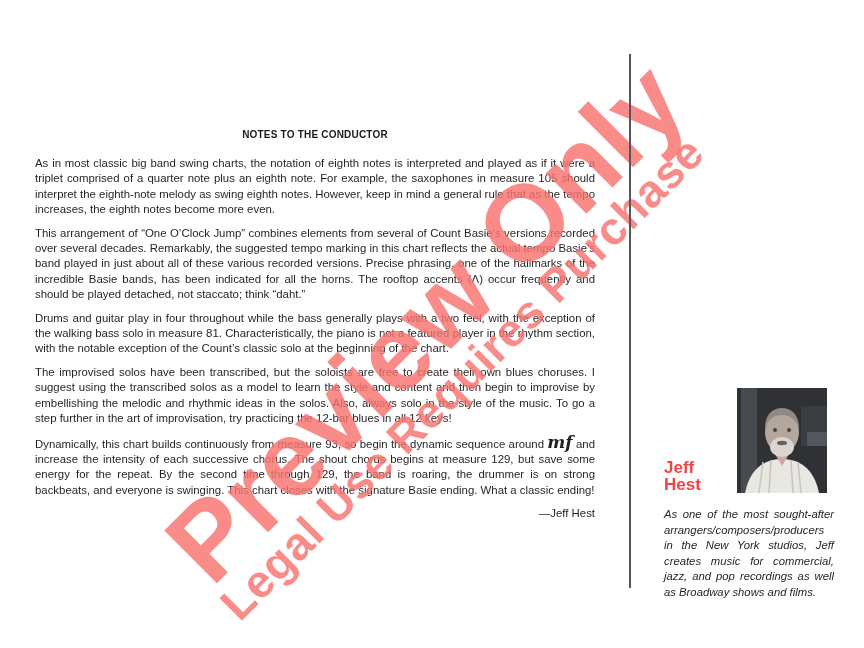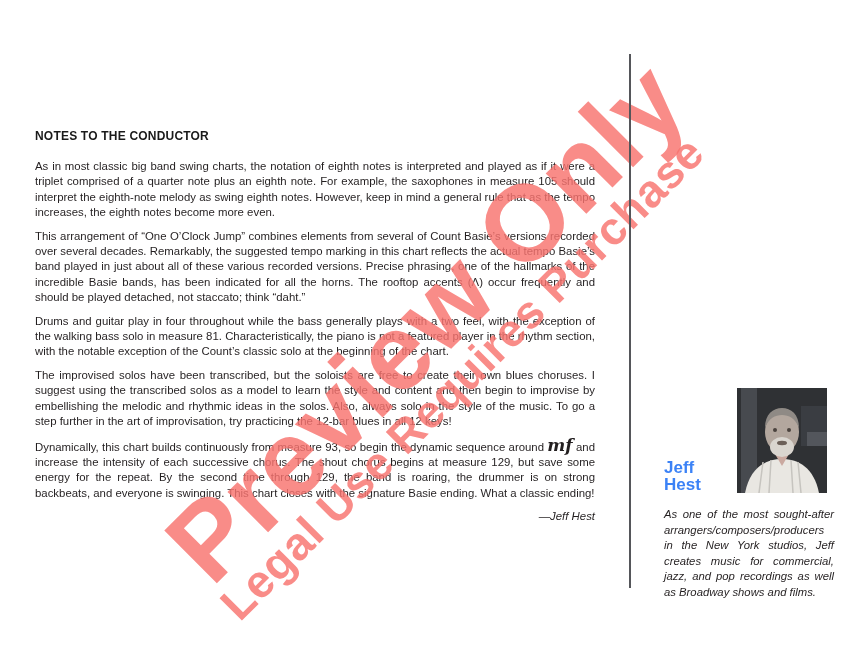--- a/index.html
+++ b/index.html
@@ -6,44 +6,44 @@
   body{
     width:864px;height:648px;position:relative;overflow:hidden;
     background:#ffffff;
     font-family:"Liberation Sans", sans-serif;
     color:#231f20;
   }
   .main-column{
     position:absolute;left:35px;top:129px;width:560px;z-index:1;
   }
   .doc-title{
-    font-size:12px;font-weight:bold;text-align:left;
+    font-size:10px;font-weight:bold;text-align:center;
     letter-spacing:.2px;margin:0 0 16px 0;color:#1a1a1a;
   }
   .para{
     font-size:11.4px;line-height:15.4px;text-align:justify;
     margin:0 0 8px 0;
   }
   .dyn-mf{
     font-family:"DejaVu Serif", serif;
     font-style:italic;font-weight:bold;font-size:17px;
   }
   .signature{
-    font-size:11.4px;line-height:15.4px;text-align:right;margin-top:4px;font-style:italic;
+    font-size:11.4px;line-height:15.4px;text-align:right;margin-top:4px;
   }
   .divider{
     position:absolute;left:629px;top:54px;width:2px;height:534px;
     background:#55565a;z-index:6;
   }
   .sidebar-photo{
     position:absolute;left:737px;top:388px;width:90px;height:105px;z-index:1;
   }
   .sidebar-name{
     position:absolute;left:664px;top:459px;z-index:1;
-    font-size:17px;line-height:17px;font-weight:bold;color:#3b82f6;
+    font-size:17px;line-height:17px;font-weight:bold;color:#ef4444;
   }
   .sidebar-bio{
     position:absolute;left:664px;top:507px;width:170px;z-index:1;
     font-size:11.3px;line-height:15.5px;text-align:justify;font-style:italic;
   }
   .wm{
     position:absolute;z-index:5;pointer-events:none;white-space:nowrap;
     font-weight:bold;opacity:.82;
     transform:translate(-50%,-50%) rotate(-45deg);
   }

